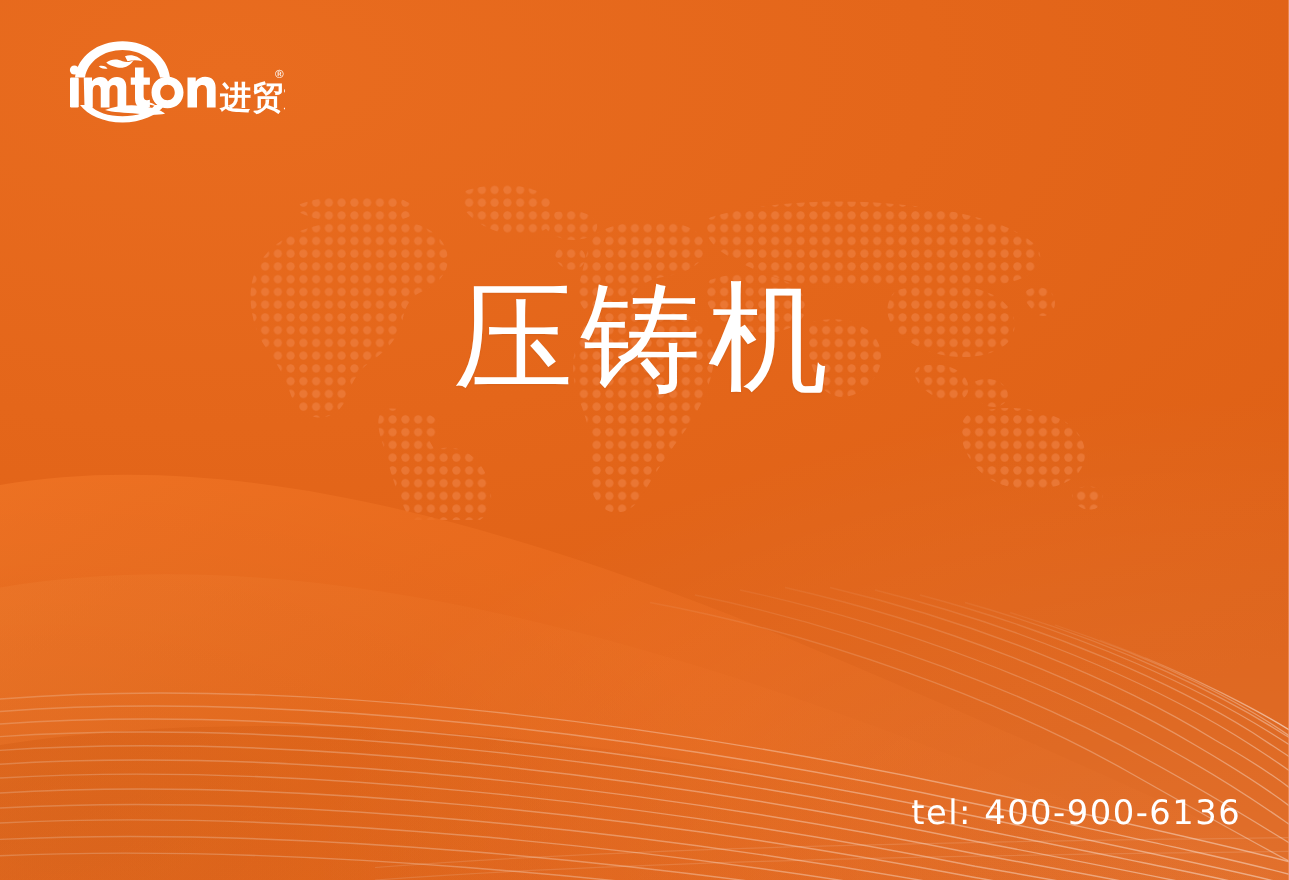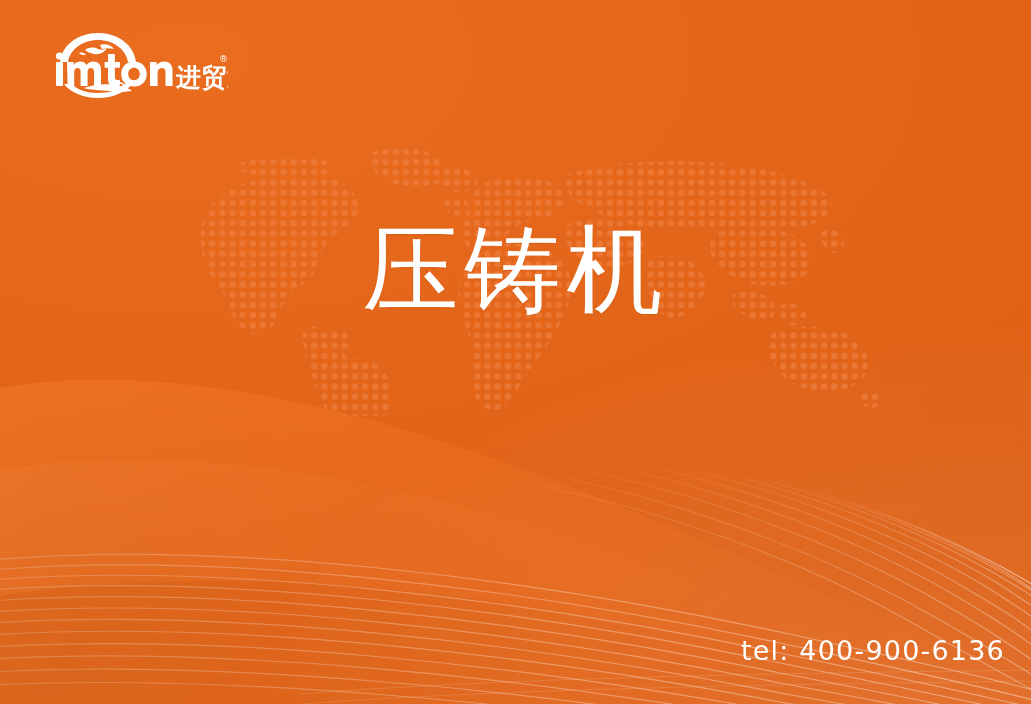--- a/index.html
+++ b/index.html
@@ -97,21 +97,21 @@
     font-size: 104px;
     letter-spacing: 4px;
     font-weight: 300;
     font-family: "DejaVu Sans", "Liberation Sans", sans-serif;
     text-shadow: 0 1px 2px rgba(0,0,0,0.06);
   }
 
   
   .tel {
     position: absolute;
-    right: 26px;
+    right: 38px;
     bottom: 38px;
     color: #ffffff;
     font-size: 27px;
     letter-spacing: 1.2px;
     font-family: "DejaVu Sans", "Liberation Sans", sans-serif;
     white-space: nowrap;
   }
 </style>
 </head>
 <body>

